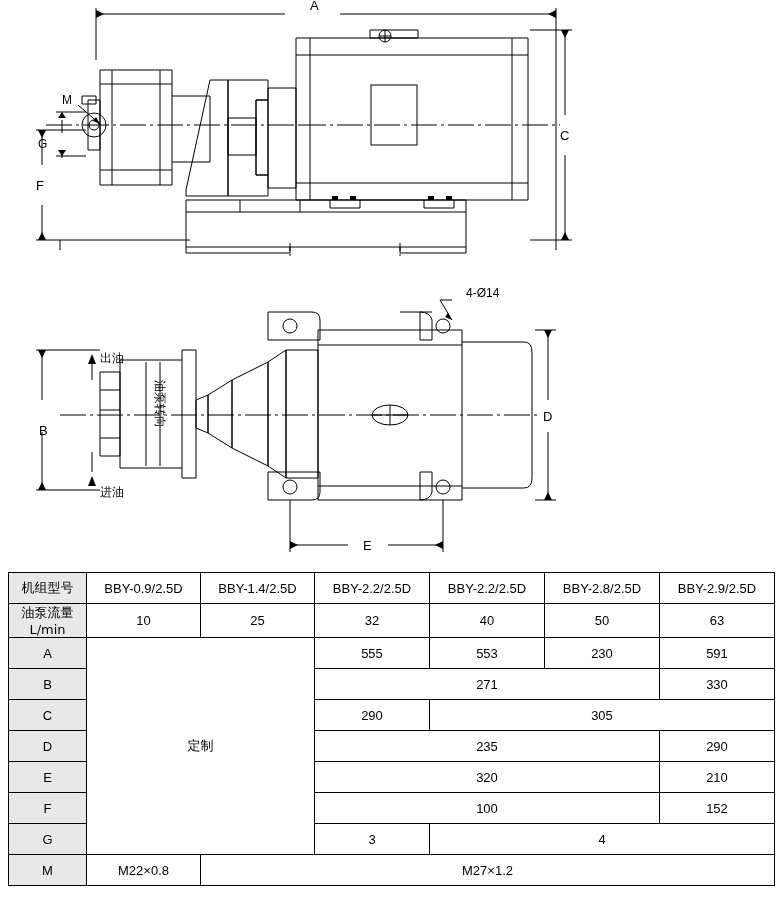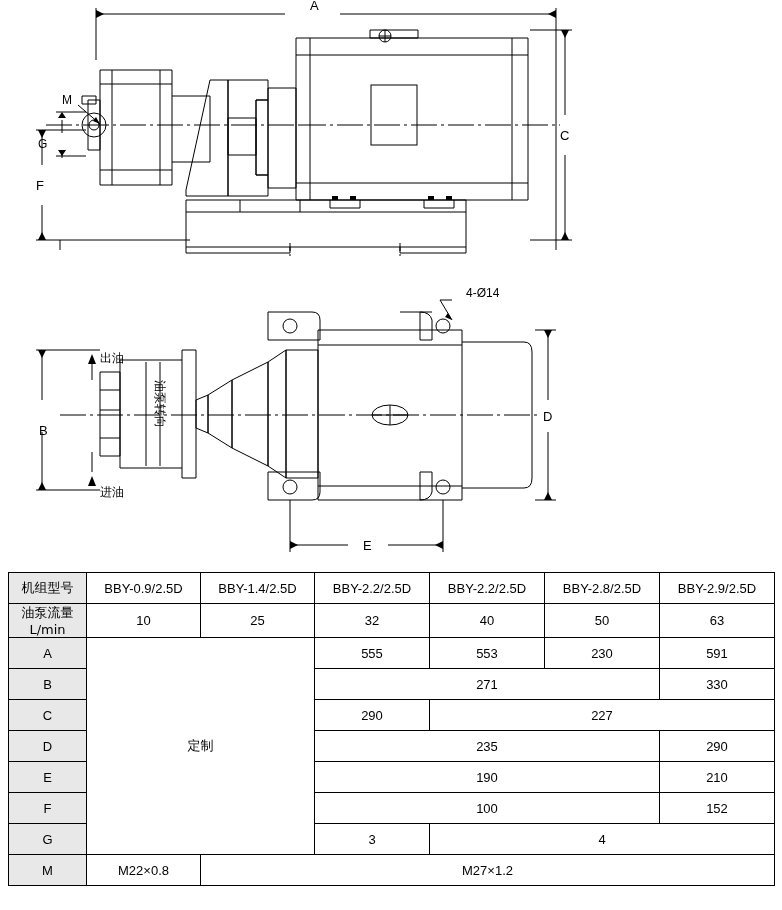--- a/index.html
+++ b/index.html
@@ -234,30 +234,30 @@
           <td>591</td>
         </tr>
         <tr>
           <td class="rowlabel">B</td>
           <td colspan="3">271</td>
           <td>330</td>
         </tr>
         <tr>
           <td class="rowlabel">C</td>
           <td>290</td>
-          <td colspan="3">227</td>
+          <td colspan="3">305</td>
         </tr>
         <tr>
           <td class="rowlabel">D</td>
           <td colspan="3">235</td>
           <td>290</td>
         </tr>
         <tr>
           <td class="rowlabel">E</td>
-          <td colspan="3">190</td>
+          <td colspan="3">320</td>
           <td>210</td>
         </tr>
         <tr>
           <td class="rowlabel">F</td>
           <td colspan="3">100</td>
           <td>152</td>
         </tr>
         <tr>
           <td class="rowlabel">G</td>
           <td>3</td>

